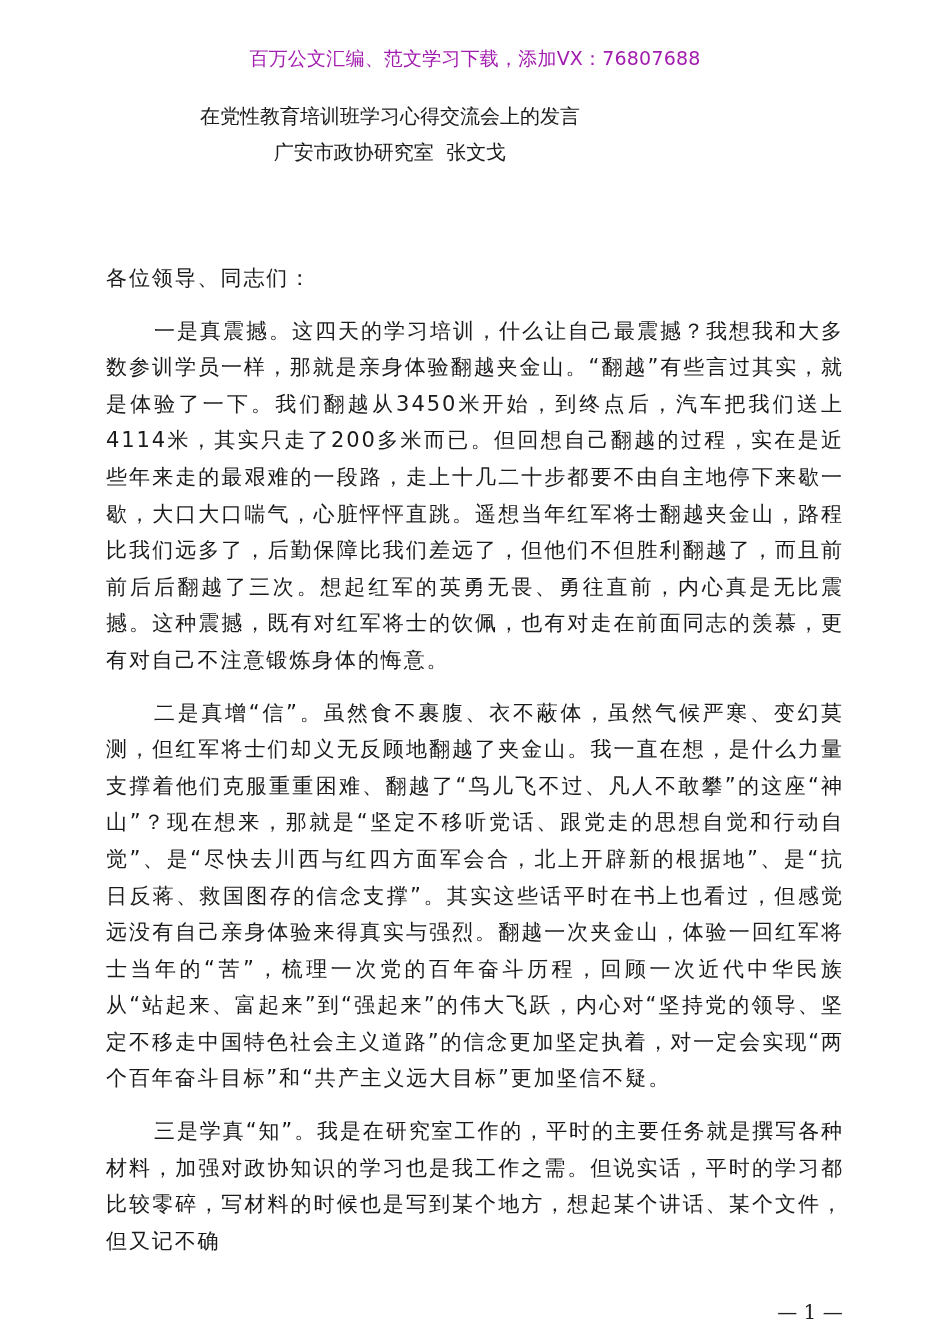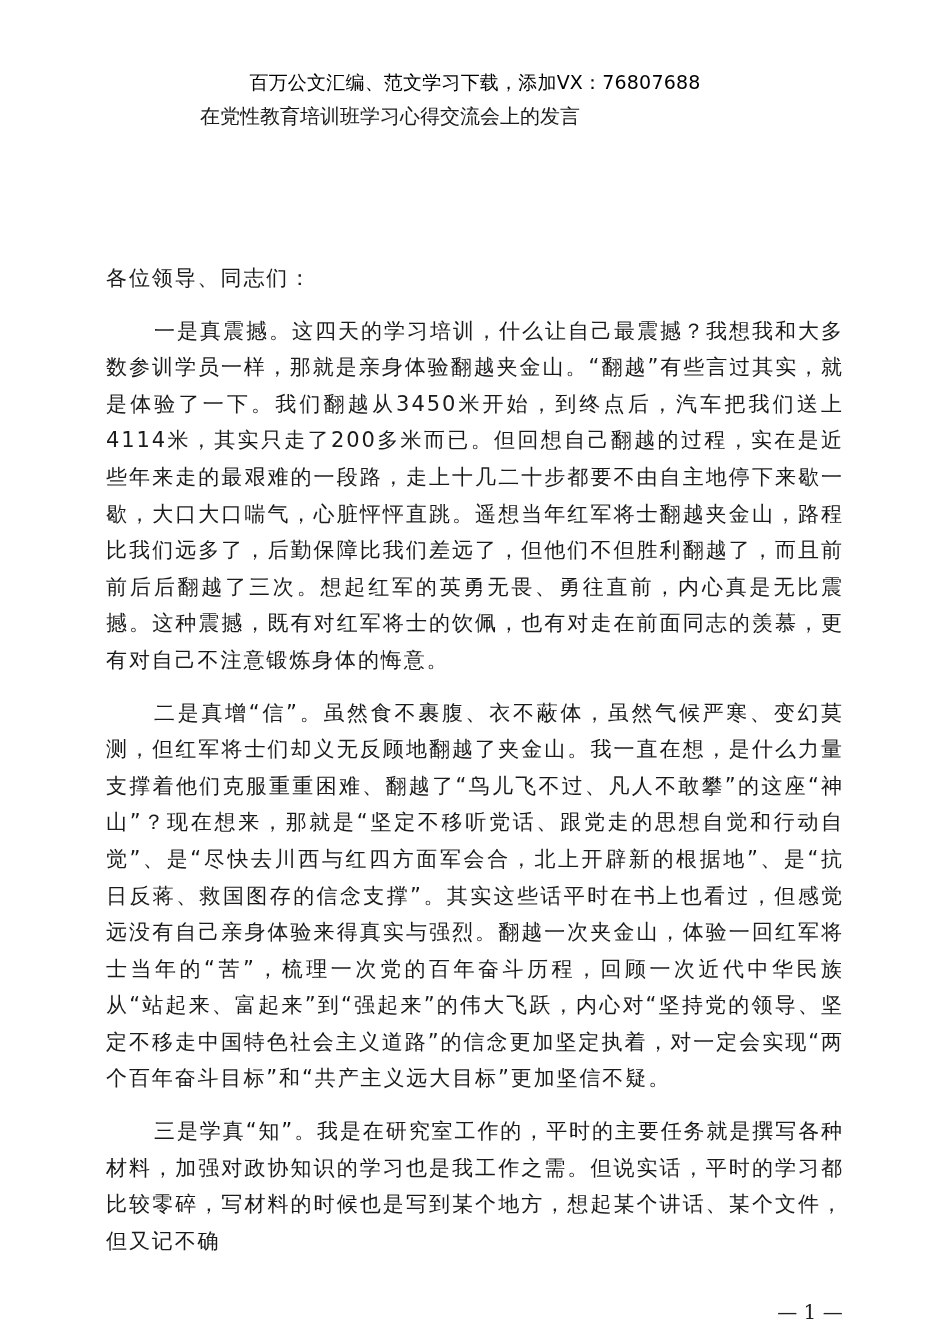--- a/index.html
+++ b/index.html
@@ -21,23 +21,22 @@
     width: 950px;
     height: 1344px;
   }
   .watermark {
     position: absolute;
     top: 46px;
     left: 0;
     width: 950px;
     text-align: center;
     font-size: 19px;
-    color: #000000;
+    color: #a21caf;
     letter-spacing: 0.2px;
-    margin-top: 24px;
   }
   .title-block {
     position: absolute;
     top: 98px;
     left: 0;
     width: 780px;
     text-align: center;
     font-size: 20px;
     line-height: 36px;
   }
@@ -75,20 +74,21 @@
 </style>
 </head>
 <body>
 
 <div class="page">
 
   <div class="watermark">百万公文汇编、范文学习下载，添加VX：76807688</div>
 
   <div class="title-block">
     <div>在党性教育培训班学习心得交流会上的发言</div>
+    <div style="white-space: pre;">广安市政协研究室  张文戈</div>
   </div>
 
   <div class="body">
     <p class="salutation">各位领导、同志们：</p>
 
 
     <p><b>一是真震撼。</b><span>这四天的学习培训，什么让自己最震撼？我想我和大多数参训学员一样，那就是亲身体验翻越夹金山。“翻越”有些言过其实，就是体验了一下。我们翻越从3450米开始，到终点后，汽车把我们送上4114米，其实只走了200多米而已。但回想自己翻越的过程，实在是近些年来走的最艰难的一段路，走上十几二十步都要不由自主地停下来歇一歇，大口大口喘气，心脏怦怦直跳。遥想当年红军将士翻越夹金山，路程比我们远多了，后勤保障比我们差远了，但他们不但胜利翻越了，而且前前后后翻越了三次。想起红军的英勇无畏、勇往直前，内心真是无比震撼。这种震撼，既有对红军将士的饮佩，也有对走在前面同志的羡慕，更有对自己不注意锻炼身体的悔意。</span></p>
 
     <p><b>二是真增“信”。</b><span>虽然食不裹腹、衣不蔽体，虽然气候严寒、变幻莫测，但红军将士们却义无反顾地翻越了夹金山。我一直在想，是什么力量支撑着他们克服重重困难、翻越了“鸟儿飞不过、凡人不敢攀”的这座“神山”？现在想来，那就是“坚定不移听党话、跟党走的思想自觉和行动自觉”、是“尽快去川西与红四方面军会合，北上开辟新的根据地”、是“抗日反蒋、救国图存的信念支撑”。其实这些话平时在书上也看过，但感觉远没有自己亲身体验来得真实与强烈。翻越一次夹金山，体验一回红军将士当年的“苦”，梳理一次党的百年奋斗历程，回顾一次近代中华民族从“站起来、富起来”到“强起来”的伟大飞跃，内心对“坚持党的领导、坚定不移走中国特色社会主义道路”的信念更加坚定执着，对一定会实现“两个百年奋斗目标”和“共产主义远大目标”更加坚信不疑。</span></p>
 

